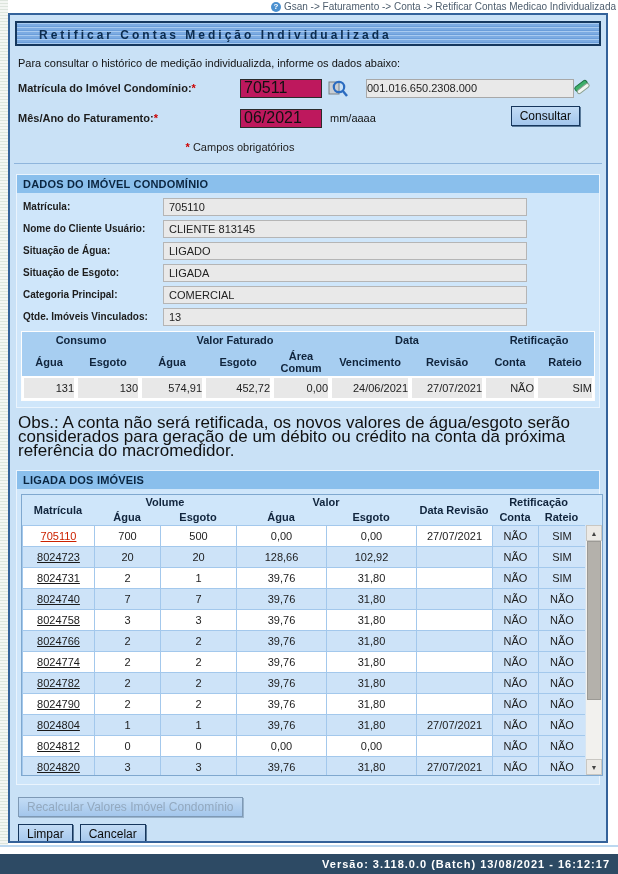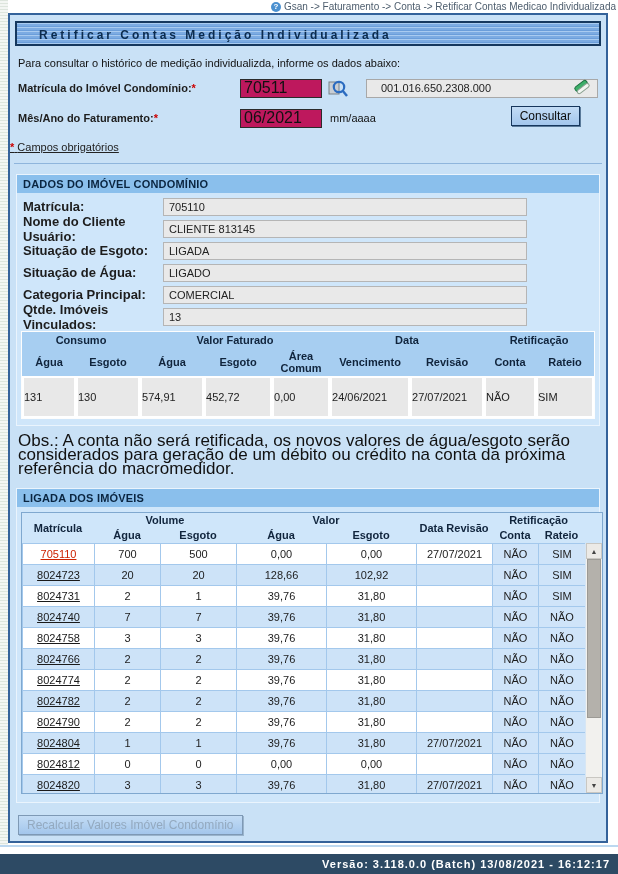--- a/index.html
+++ b/index.html
@@ -37,54 +37,54 @@
   .form-row{margin:8px 8px 0 8px;height:22px;display:flex;align-items:center;position:relative;}
   .form-label{font-size:11px;font-weight:bold;color:#1d1d1d;width:222px;flex:0 0 222px;}
   .req{color:#cc0000;font-weight:bold;}
   input.text{
     width:74px;height:17px;border:1px solid #2b2b2b;font-size:16px;
     font-family:"Liberation Sans",sans-serif;padding:0 3px;background:#be185d;color:#111;
   }
   .icon-btn{margin-left:6px;cursor:pointer;display:inline-flex;}
   .ro-field{
     margin-left:18px;width:206px;height:15px;background:#e9e9e9;border:1px solid #a8a8a8;
-    font-size:11px;color:#222;padding:1px 14px;line-height:15px;
+    font-size:11px;color:#222;padding:1px 0;line-height:15px;
   }
   .eraser{position:absolute;right:6px;top:0;}
   .hint{font-size:11px;color:#111;margin-left:8px;}
   .btn{
     font-family:"Liberation Sans",sans-serif;font-size:12px;color:#0b0b0b;
     background:linear-gradient(180deg,#c3dcf5,#a3c6ec);
     border:1px solid #16365c;box-shadow:1px 1px 0 #5a7a9a;
     padding:2px 8px;cursor:pointer;
   }
   .btn:disabled{color:#93a9bf;border-color:#7e99b5;box-shadow:1px 1px 0 #9ab4cc;cursor:default;}
   .consultar{position:absolute;right:18px;top:-1px;}
-  .required-note{margin:12px 0 0 0;text-align:left;font-size:11px;color:#222;width:460px;text-decoration:underline;}
+  .required-note{margin:12px 0 0 0;text-align:center;font-size:11px;color:#222;width:460px;}
   hr.divider{margin:10px 4px 0 4px;border:none;border-top:1px solid #8fb5dc;}
   
   .section{
     margin:10px 6px 0 6px;background:#cfe6fa;border:1px solid #eaf4fd;
   }
   .section-header{
     background:#8abfec;color:#0a2540;font-size:11px;font-weight:bold;
     padding:3px 6px;letter-spacing:.2px;
   }
   .field-row{margin:5px 6px;display:flex;align-items:center;height:17px;}
-  .field-label{font-size:13px;font-weight:bold;color:#1d1d1d;width:140px;flex:0 0 140px;}
+  .field-label{font-size:10px;font-weight:bold;color:#1d1d1d;width:140px;flex:0 0 140px;}
   .field-value{
     width:352px;background:#e9e9e9;border:1px solid #b5b5b5;font-size:11px;color:#222;
     padding:1px 5px;height:14px;line-height:14px;
   }
   
   .sum-wrap{margin:6px 4px 6px 4px;border:1px solid #fdfdfd;background:#a7cef1;}
   table.sum{border-collapse:collapse;table-layout:fixed;width:100%;}
   table.sum th{font-size:11px;font-weight:bold;color:#10243c;padding:2px 1px;text-align:center;line-height:12px;}
   table.sum td{background:#fff;padding:1px;}
-  .sumval{background:#e8e8e8;text-align:left;font-size:11px;color:#222;padding:13px 0;margin:1px;}
+  .sumval{background:#e8e8e8;text-align:right;font-size:11px;color:#222;padding:4px 0;margin:1px;}
   
   .obs{margin:8px 8px 12px 8px;font-size:17px;font-weight:normal;color:#111;line-height:14px;}
   
   .contas-wrap{margin:5px 4px 8px 4px;border:1px solid #7fa8cf;background:#cfe6fa;width:582px;box-sizing:border-box;}
   table.ct{border-collapse:collapse;table-layout:fixed;}
   table.ct th{font-size:11px;font-weight:bold;color:#10243c;padding:1px;text-align:center;line-height:13px;}
   table.ct td{font-size:11px;color:#1c1c1c;text-align:center;padding:3px 1px;border:1px solid #a3c8ec;height:14px;overflow:hidden;}
   .scroll-area{display:flex;}
   .scroll-view{height:250px;overflow:hidden;position:relative;background:#cfe6fa;}
   tr.rowA td{background:#ffffff;}
@@ -166,26 +166,26 @@
     <div id="dados-fields">
         <div class="field-row">
           <span class="field-label">Matrícula:</span>
           <div class="field-value">705110</div>
         </div>
         <div class="field-row">
           <span class="field-label">Nome do Cliente Usuário:</span>
           <div class="field-value">CLIENTE 813145</div>
         </div>
         <div class="field-row">
+          <span class="field-label">Situação de Água:</span>
+          <div class="field-value">LIGADO</div>
+        </div>
+        <div class="field-row">
           <span class="field-label">Situação de Esgoto:</span>
           <div class="field-value">LIGADA</div>
-        </div>
-        <div class="field-row">
-          <span class="field-label">Situação de Água:</span>
-          <div class="field-value">LIGADO</div>
         </div>
         <div class="field-row">
           <span class="field-label">Categoria Principal:</span>
           <div class="field-value">COMERCIAL</div>
         </div>
         <div class="field-row">
           <span class="field-label">Qtde. Imóveis Vinculados:</span>
           <div class="field-value">13</div>
         </div>
       </div>

